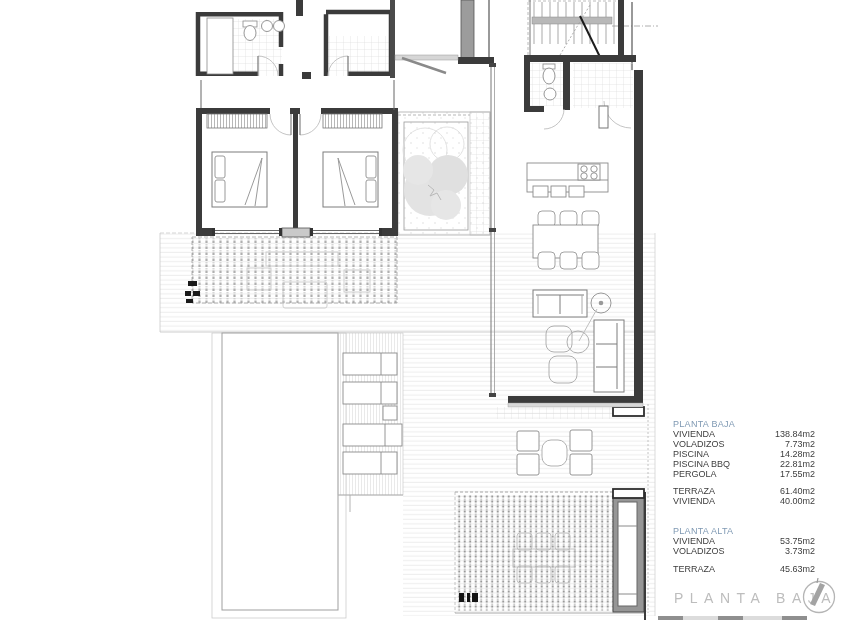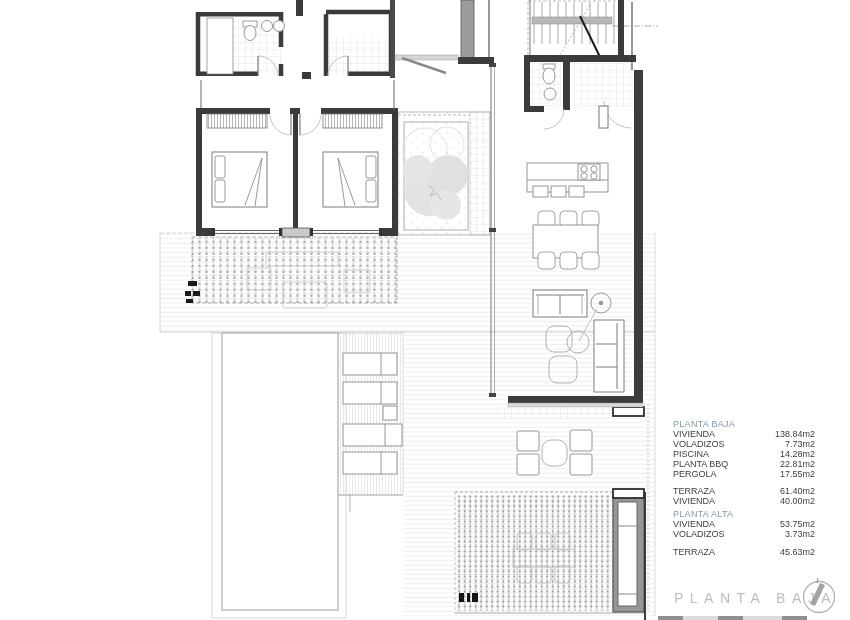--- a/index.html
+++ b/index.html
@@ -11,21 +11,21 @@
   
   .area-table{position:absolute;left:671px;top:413px;width:146px;
               font-size:9px;color:#3d3d3d;line-height:10px;}
   .at-header{background:#b2b2b2;color:#5d7ea1;height:17px;line-height:17px;
              display:flex;justify-content:space-between;
              padding:0 8px 0 5px;font-size:9.5px;}
   .at-row{display:flex;justify-content:space-between;height:10px;
           line-height:10px;padding:0 2px 0 2px;}
   .at-title{color:#7f99b3;height:10px;line-height:10px;padding-left:2px;
             letter-spacing:.3px;}
-  .g1{margin-top:6px}.g2{margin-top:7px}.g3{margin-top:3px}.g4{margin-top:8px}
+  .g1{margin-top:6px}.g2{margin-top:7px}.g3{margin-top:20px}.g4{margin-top:8px}
 
   
   .footer-title{position:absolute;left:674px;top:590px;font-size:14px;
                 letter-spacing:6.5px;color:#bdbdbd;white-space:nowrap;}
   .compass{position:absolute;left:798px;top:577px;}
   .sb{position:absolute;top:616px;height:4px;}
   .sb.dark{background:#8f8f8f}.sb.light{background:#dcdcdc}
 </style>
 </head>
 <body>
@@ -346,21 +346,21 @@
     </div>
     <div class="at-row">
       <span>VOLADIZOS</span>
       <span>7.73m2</span>
     </div>
     <div class="at-row">
       <span>PISCINA</span>
       <span>14.28m2</span>
     </div>
     <div class="at-row">
-      <span>PLANTA BBQ</span>
+      <span>PISCINA BBQ</span>
       <span>22.81m2</span>
     </div>
     <div class="at-row">
       <span>PERGOLA</span>
       <span>17.55m2</span>
     </div>
   </div>
 
   <div class="at-group g2">
     <div class="at-row">

